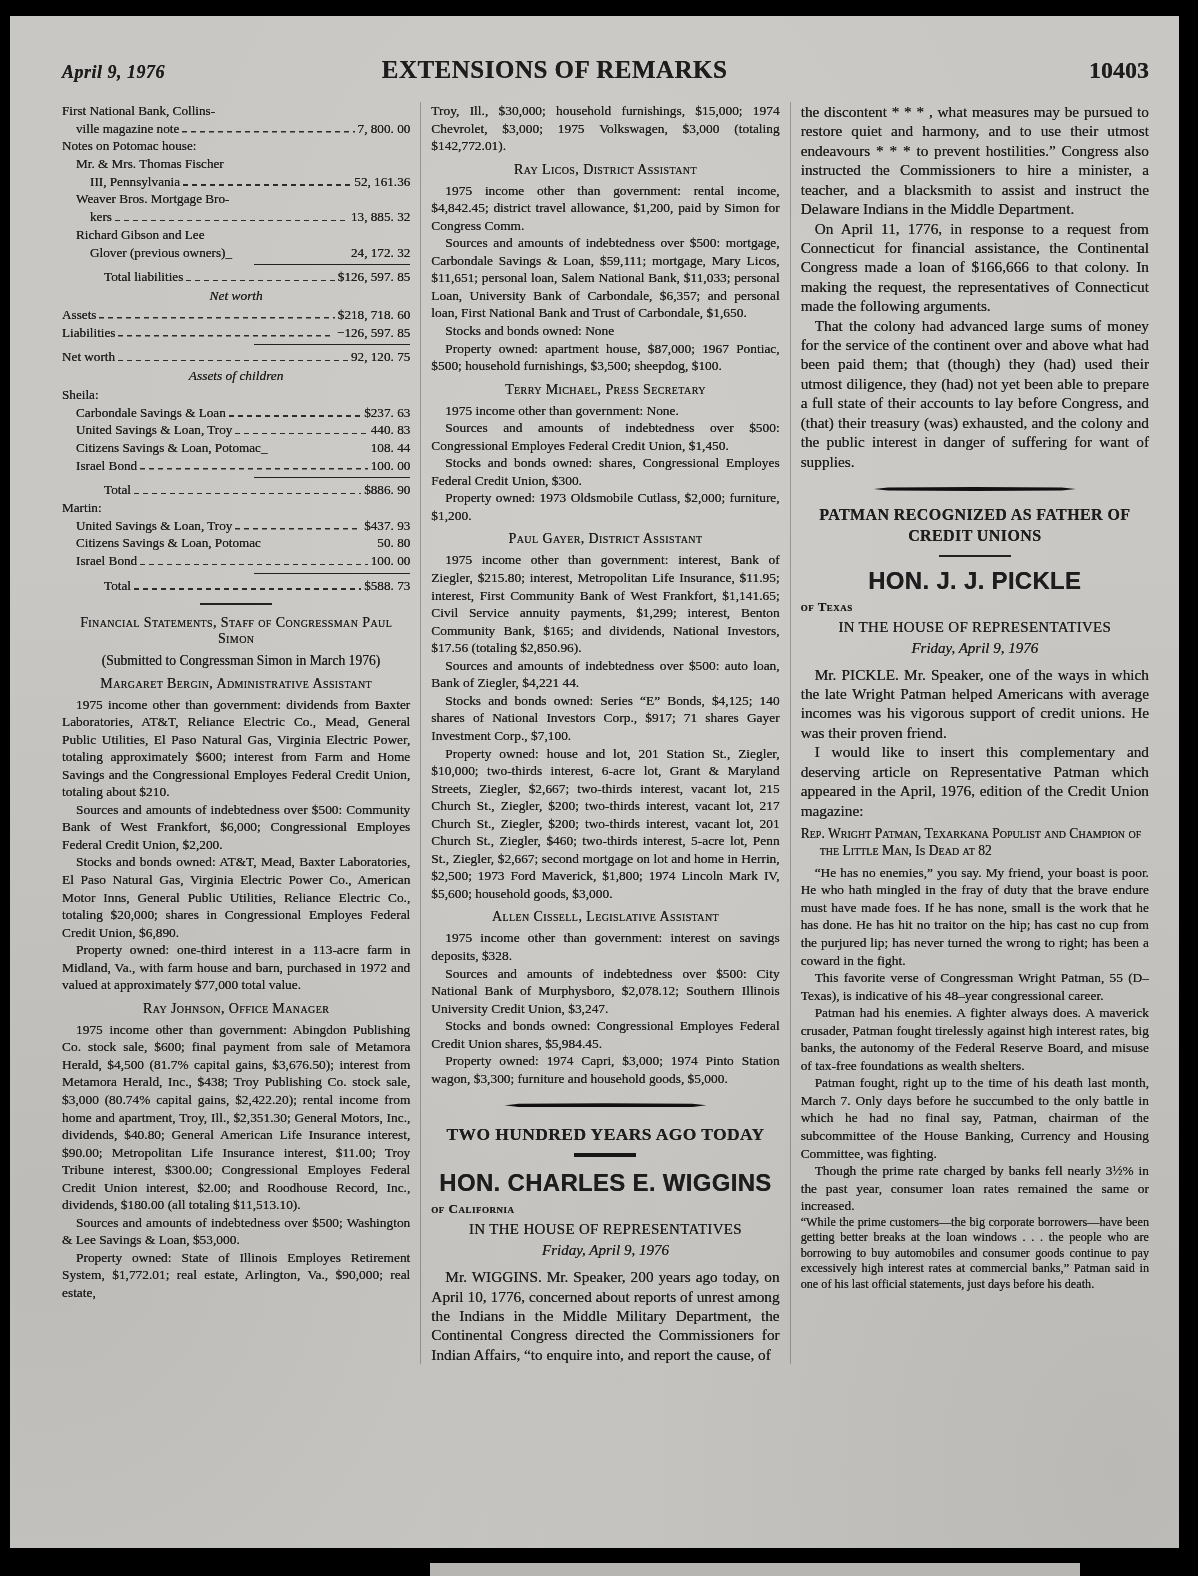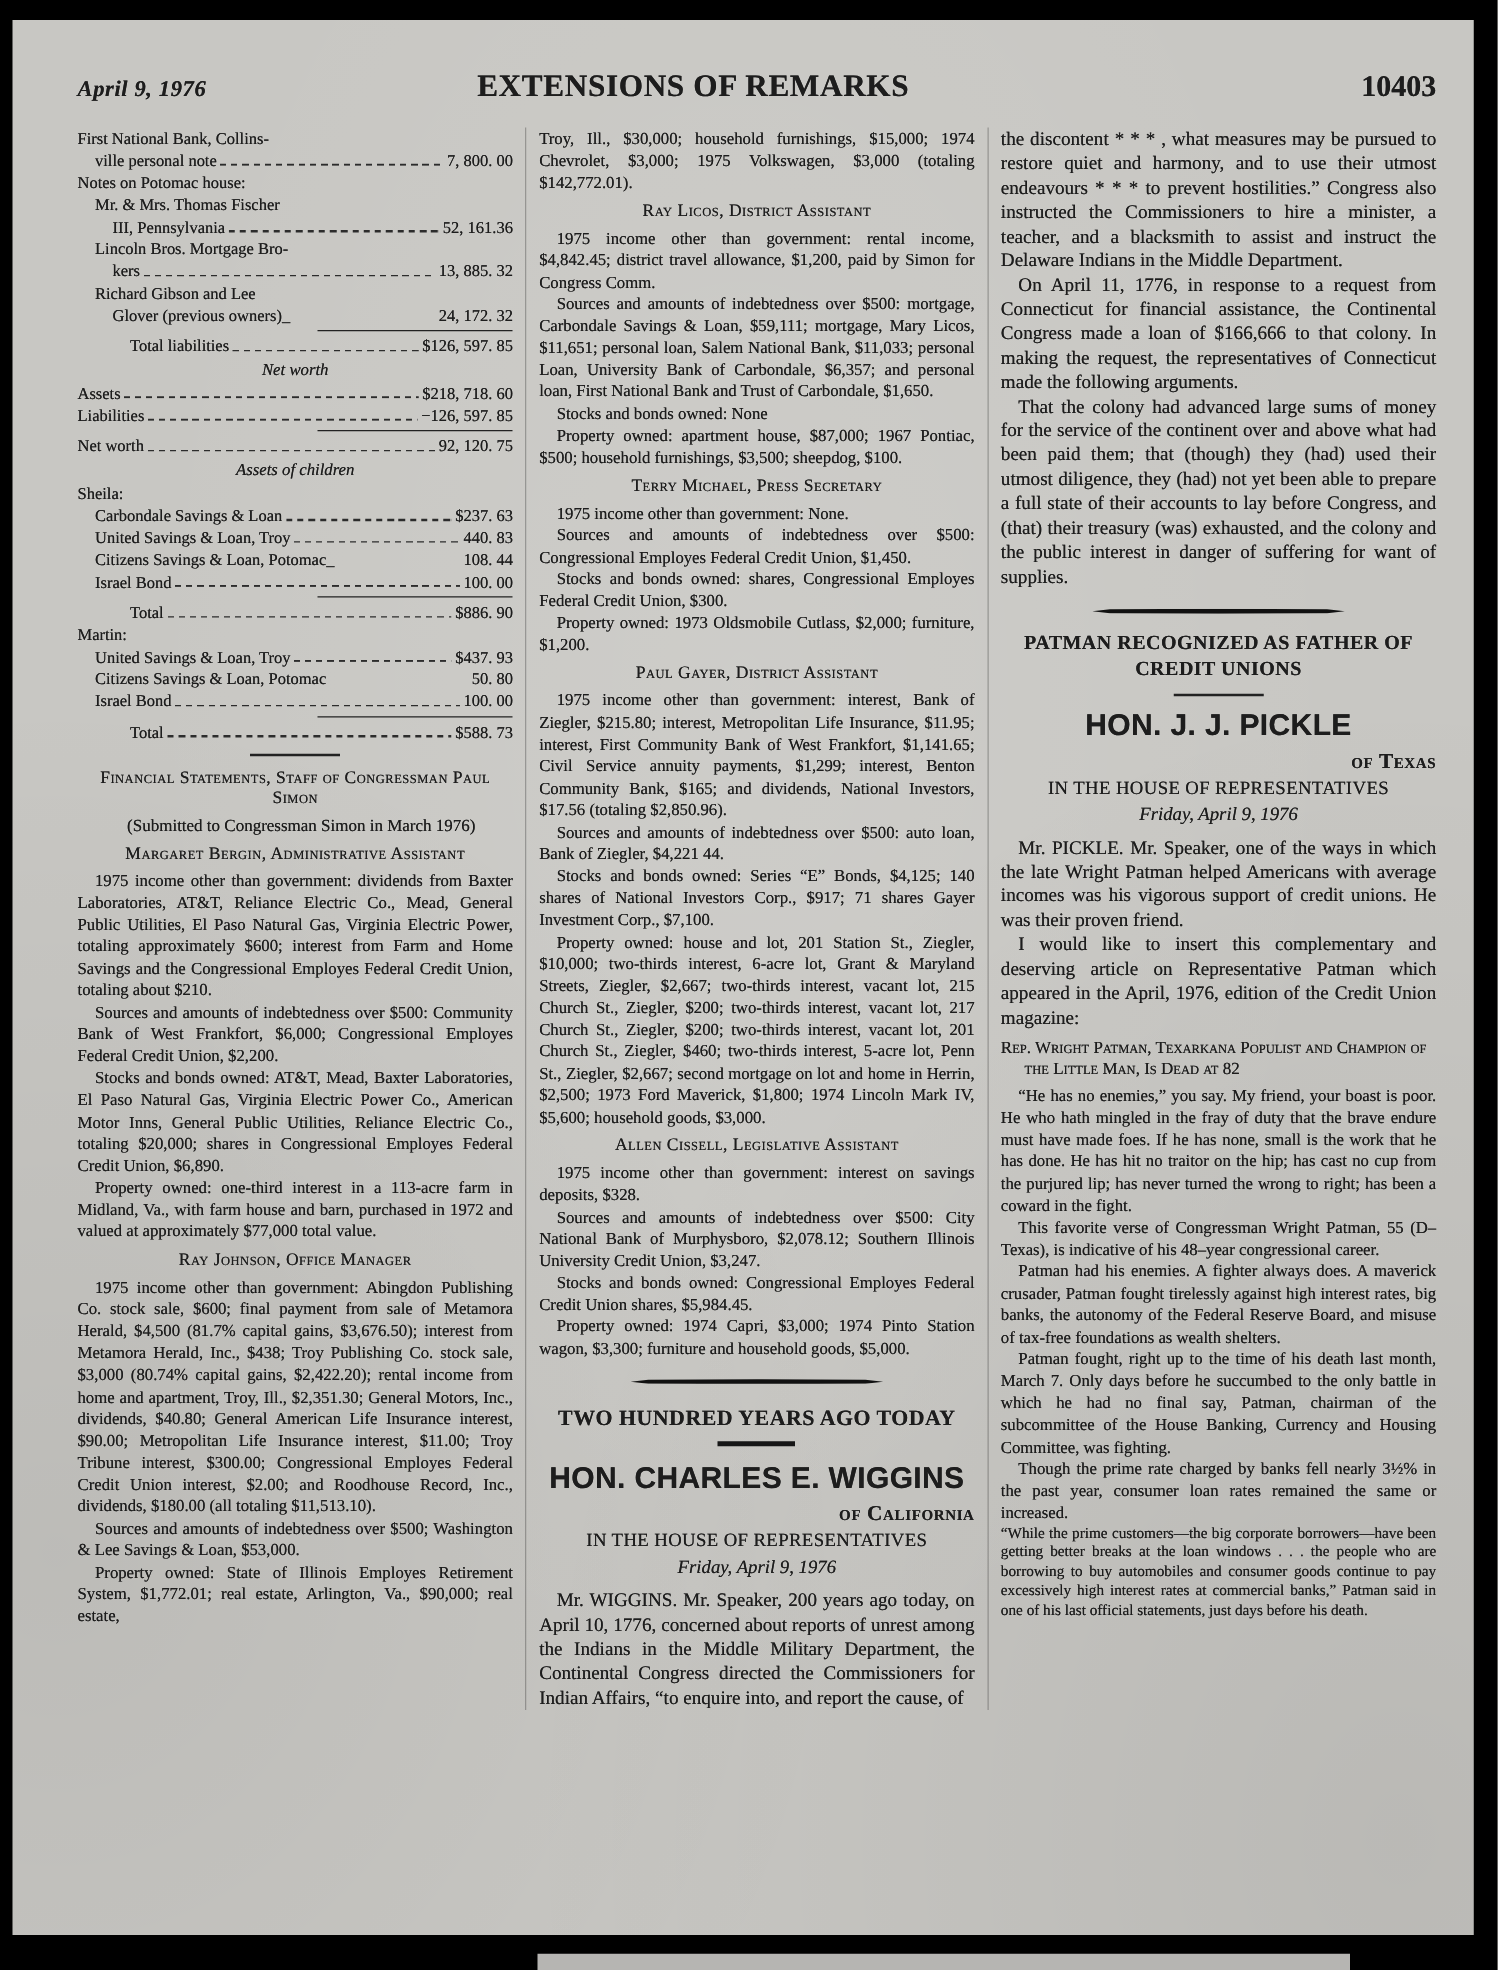--- a/index.html
+++ b/index.html
@@ -53,60 +53,60 @@
   .para.xs{font-size:12.2px;line-height:1.27;}
   
   .divider{width:58%;height:4px;background:#111;margin:16px auto 14px;
            clip-path:polygon(0 50%,7% 10%,50% 0,93% 10%,100% 50%,93% 90%,50% 100%,7% 90%);}
   .article-head{text-align:center;font-weight:bold;font-size:16px;letter-spacing:.4px;margin:10px 8px 4px;line-height:1.3;}
   .article-head.big{font-size:17.5px;margin-top:16px;}
   .thickrule{width:62px;height:4px;background:#161616;margin:7px auto 12px;}
   .shortrule{width:72px;height:2px;background:#222;margin:8px auto 10px;}
   .big-title{text-align:center;font-family:"Liberation Sans",sans-serif;font-weight:bold;
              font-size:24px;letter-spacing:.3px;margin:6px 0 4px;}
-  .of-state{text-align:right;font-variant:small-caps;font-size:17px;font-weight:bold;letter-spacing:.5px;margin:0 0 4px;}
+  .of-state{text-align:left;font-variant:small-caps;font-size:13px;font-weight:bold;letter-spacing:.5px;margin:0 0 4px;}
   .house-line{text-align:center;font-size:15px;letter-spacing:.3px;margin:2px 0 4px;}
   .date-ital{text-align:center;font-style:italic;font-size:15px;margin:2px 0 8px;}
   .subhead-hang{font-variant:small-caps;font-size:13.6px;line-height:1.28;
                 padding-left:1.4em;text-indent:-1.4em;margin:5px 0 4px;text-align:left;}
 </style>
 </head>
 <body>
 
 <div class="paper">
   <div class="hdr">
     <div class="date">April 9, 1976</div>
     <div class="title">EXTENSIONS OF REMARKS</div>
     <div class="pgnum">10403</div>
   </div>
   <div class="colwrap">
     <div class="col">
         <div class="finrow">
           <div class="finline" style="padding-left: 0px;">First National Bank, Collins-</div>
           <div class="finlast">
-            <span class="finlabel" style="padding-left: 14px;">ville personal note</span>
+            <span class="finlabel" style="padding-left: 14px;">ville magazine note</span>
             <span class="lead"></span>
             <span class="amt">7, 800. 00</span>
           </div>
         </div>
         <div class="finrow">
           <div class="finlast">
             <span class="finlabel" style="padding-left: 0px;">Notes on Potomac house:</span>
           </div>
         </div>
         <div class="finrow">
           <div class="finline" style="padding-left: 14px;">Mr. &amp; Mrs. Thomas Fischer</div>
           <div class="finlast">
             <span class="finlabel" style="padding-left: 28px;">III, Pennsylvania</span>
             <span class="lead"></span>
             <span class="amt">52, 161.36</span>
           </div>
         </div>
         <div class="finrow">
-          <div class="finline" style="padding-left: 14px;">Lincoln Bros. Mortgage Bro-</div>
+          <div class="finline" style="padding-left: 14px;">Weaver Bros. Mortgage Bro-</div>
           <div class="finlast">
             <span class="finlabel" style="padding-left: 28px;">kers</span>
             <span class="lead"></span>
             <span class="amt">13, 885. 32</span>
           </div>
         </div>
         <div class="finrow">
           <div class="finline" style="padding-left: 14px;">Richard Gibson and Lee</div>
           <div class="finlast">
             <span class="finlabel" style="padding-left: 28px;">Glover (previous owners)_</span>

